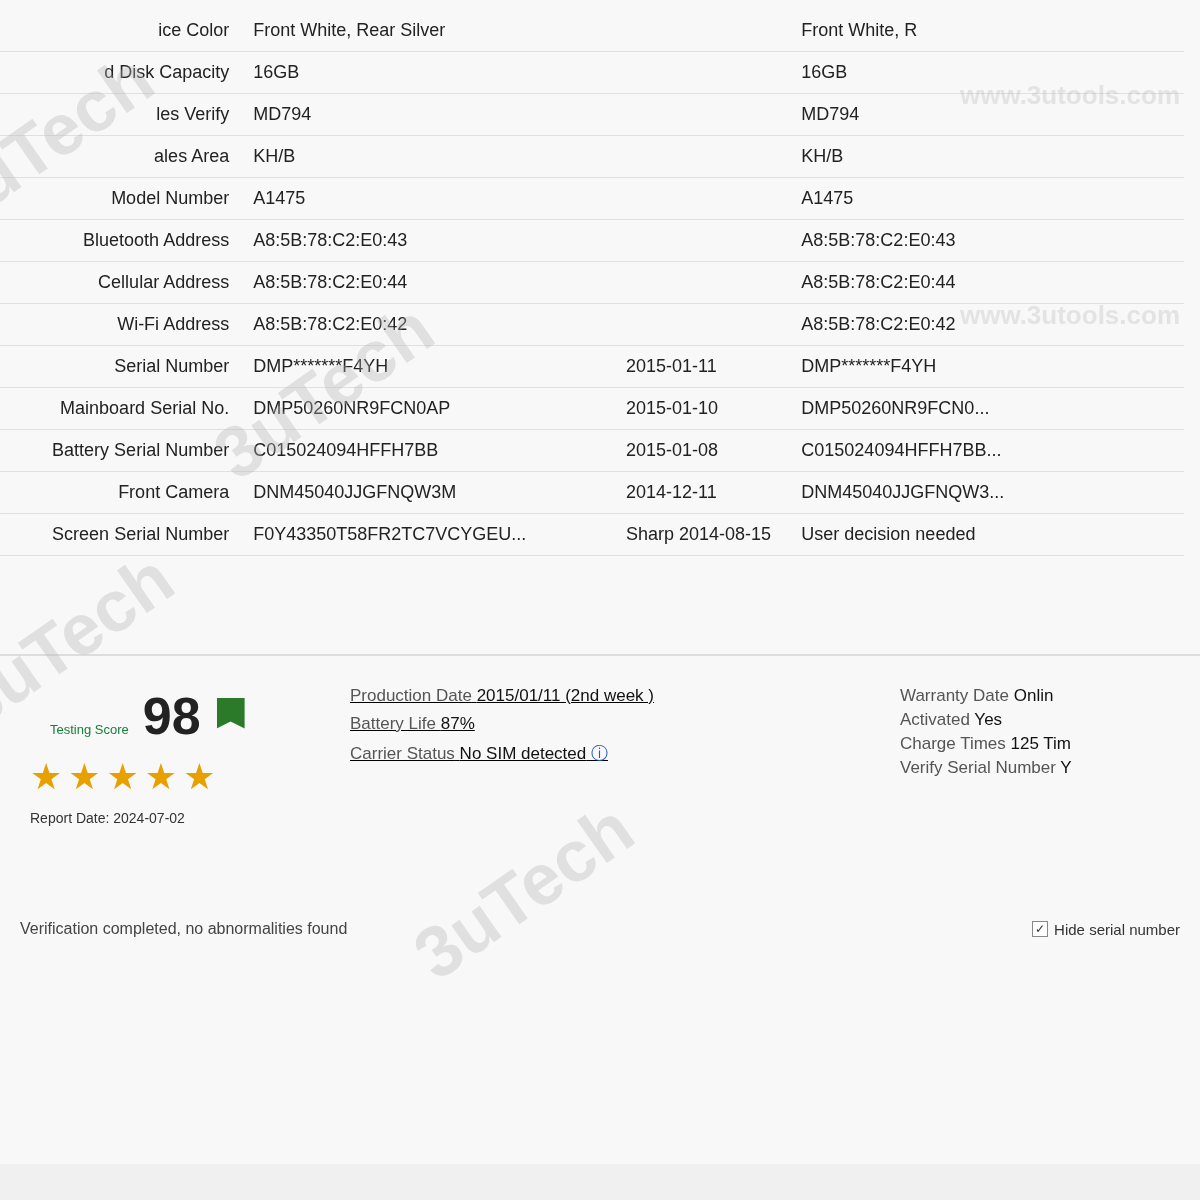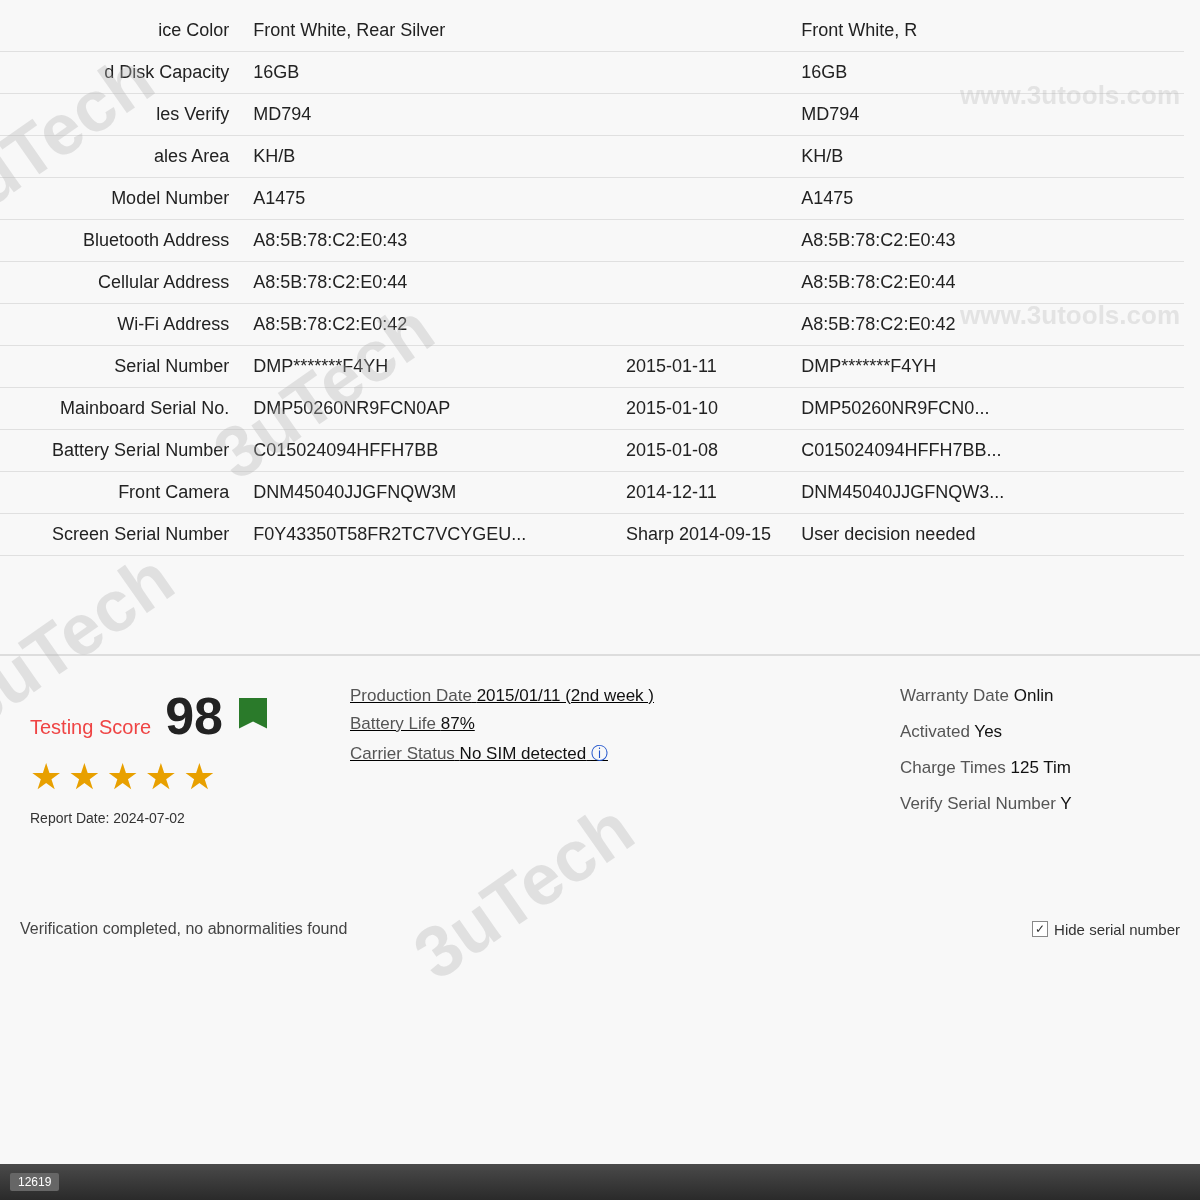--- a/index.html
+++ b/index.html
@@ -120,22 +120,23 @@
     }
 
     .score-section {
       width: 320px;
       padding: 10px 20px;
       display: flex;
       flex-direction: column;
     }
 
     .score-title-text {
-      font-size: 20px;
-      color: #ef4444;
+      font-size: 13px;
+      color: #15803d;
+      margin-left: 20px;
     }
 
     .bookmark-icon {
       display: inline-block;
       width: 28px;
       height: 36px;
       background: #2a7a2a;
       clip-path: polygon(0 0, 100% 0, 100% 85%, 50% 65%, 0 85%);
       margin-left: 10px;
     }
@@ -182,21 +183,21 @@
 
     .no-sim {
       color: #2255cc;
     }
 
     .right-info {
       width: 320px;
       padding: 10px 20px;
       display: flex;
       flex-direction: column;
-      gap: 16px;
+      gap: 4px;
     }
 
     .right-info .info-line {
       font-size: 17px;
     }
 
     .bottom-row2 {
       padding: 4px 20px 8px 20px;
       font-size: 16px;
       color: #444;
@@ -350,21 +351,21 @@
           </tr>
           <tr>
             <td class="col-label">Front Camera</td>
             <td class="col-value1">DNM45040JJGFNQW3M</td>
             <td class="col-date">2014-12-11</td>
             <td class="col-value2">DNM45040JJGFNQW3...</td>
           </tr>
           <tr>
             <td class="col-label">Screen Serial Number</td>
             <td class="col-value1">F0Y43350T58FR2TC7VCYGEU...</td>
-            <td class="col-date">Sharp 2014-09-15</td>
+            <td class="col-date">Sharp 2014-08-15</td>
             <td class="col-value2">User decision needed</td>
           </tr>
         </tbody>
     </table>
   </div>
 
   <div class="bottom-section" style="top: 654px; height: 510px; position: absolute;">
     <div class="bottom-row1">
 
       <div class="score-section">
@@ -431,17 +432,14 @@
 
     <div class="bottom-row2">
       <span class="verification-text">Verification completed, no abnormalities found</span>
       <div class="hide-serial">
         <div class="checkbox">✓</div>
         <span>Hide serial number</span>
       </div>
     </div>
   </div>
 
-  <div class="taskbar">
-    <div class="taskbar-item">12619</div>
-  </div>
 
 </div>
 
 </body></html>

